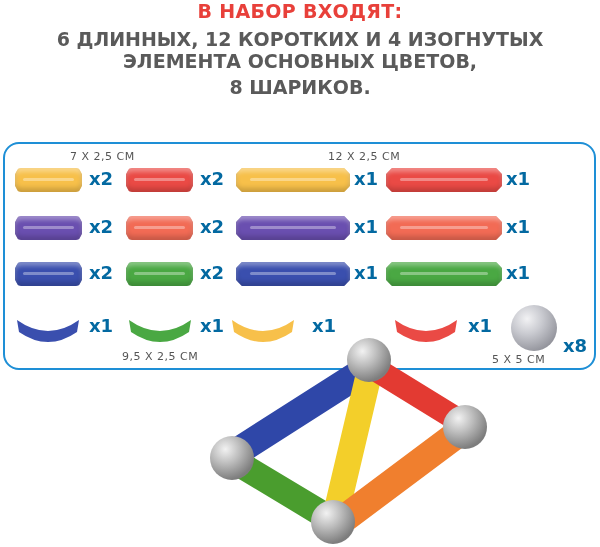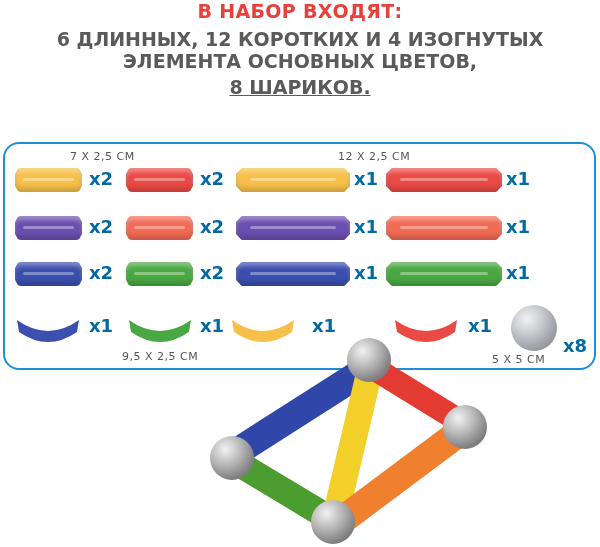--- a/index.html
+++ b/index.html
@@ -2,42 +2,42 @@
 <html><head>
 <meta charset="utf-8">
 <style>
   html, body { margin:0; padding:0; background:#ffffff; }
   body { width:600px; height:547px; position:relative; overflow:hidden; font-family:"DejaVu Sans", sans-serif; }
   .heading { position:absolute; left:0; width:600px; text-align:center; font-weight:bold; line-height:1; }
   .h-red { top:2px; font-size:19px; color:#e8403a; letter-spacing:0.3px; }
   .h-grey { font-size:19px; color:#5a5a5a; }
   .h1 { top:30px; }
   .h2 { top:52px; }
-  .h3 { top:78px;text-decoration:underline; }
+  .h3 { top:78px; }
   .frame { position:absolute; left:3px; top:142px; width:593px; height:228px; border:2px solid #1e8fd6; border-radius:16px; box-sizing:border-box; }
   .dim { position:absolute; font-size:11px; font-weight:normal; color:#555; letter-spacing:0.5px; }
   .qty { position:absolute; font-size:18px; font-weight:bold; color:#0369a1; }
   .rod { position:absolute; height:24px; border-radius:6px; box-shadow: inset 0 -4px 5px rgba(0,0,0,0.18), inset 0 4px 4px rgba(255,255,255,0.35); clip-path: polygon(5% 0, 95% 0, 100% 25%, 100% 75%, 95% 100%, 5% 100%, 0 75%, 0 25%); }
   .rod::after { content:""; position:absolute; left:12%; right:12%; top:40%; height:3px; background:rgba(255,255,255,0.35); border-radius:2px; }
   .arc { position:absolute; width:66px; height:34px; }
   .ball { position:absolute; border-radius:50%; background: radial-gradient(circle at 35% 30%, #f2f2f4 0%, #c9cad0 35%, #8f9098 80%, #76777f 100%); }
   .toy { position:absolute; left:0; top:0; width:600px; height:547px; }
 </style>
 </head>
 <body>
 
 <div class="heading h-red">В НАБОР ВХОДЯТ:</div>
 <div class="heading h-grey h1">6 ДЛИННЫХ, 12 КОРОТКИХ И 4 ИЗОГНУТЫХ</div>
 <div class="heading h-grey h2">ЭЛЕМЕНТА ОСНОВНЫХ ЦВЕТОВ,</div>
 <div class="heading h-grey h3">8 ШАРИКОВ.</div>
 
 <div class="frame"></div>
 
 <div class="dim" style="left:70px;top:150px;">7 X 2,5 CM</div>
-<div class="dim" style="left:328px;top:150px;margin-left:10px;">12 X 2,5 CM</div>
+<div class="dim" style="left:328px;top:150px;">12 X 2,5 CM</div>
 <div class="dim" style="left:122px;top:350px;">9,5 X 2,5 CM</div>
 <div class="dim" style="left:492px;top:353px;">5 X 5 CM</div>
 
 <div class="rod" style="left:15px;top:168px;width:67px;background:#f7c04a;"></div>
 <div class="qty" style="left:89px;top:168px;">x2</div>
 <div class="rod" style="left:126px;top:168px;width:67px;background:#ea4a45;"></div>
 <div class="qty" style="left:200px;top:168px;">x2</div>
 <div class="rod" style="left:236px;top:168px;width:114px;background:#f7c04a;"></div>
 <div class="qty" style="left:354px;top:168px;">x1</div>
 <div class="rod" style="left:386px;top:168px;width:116px;background:#ea4a45;"></div>

